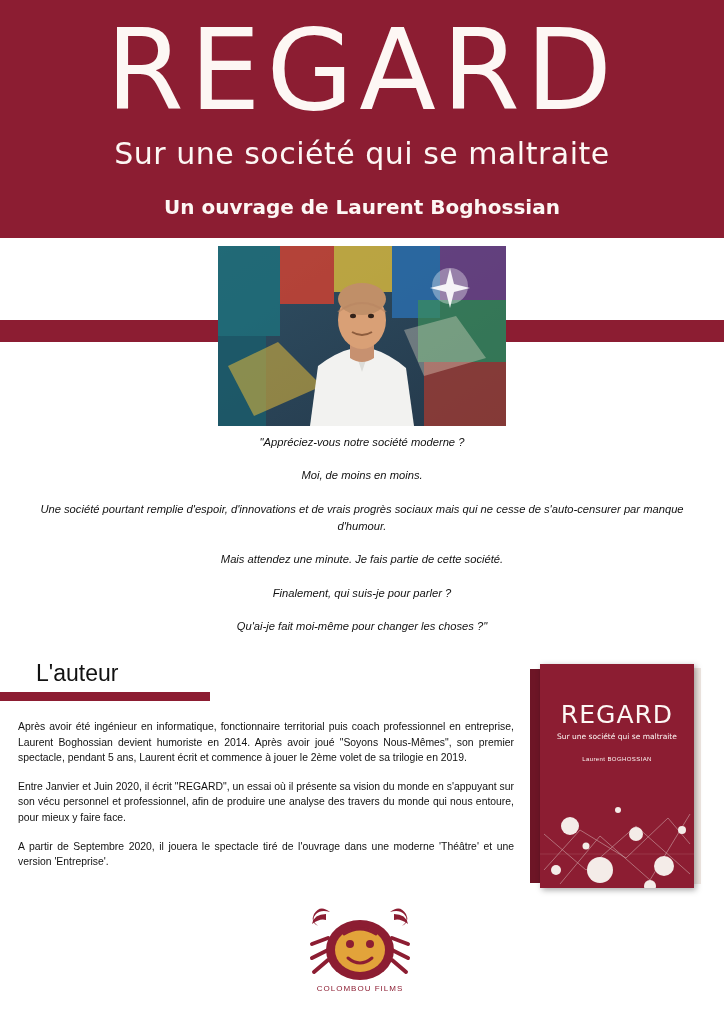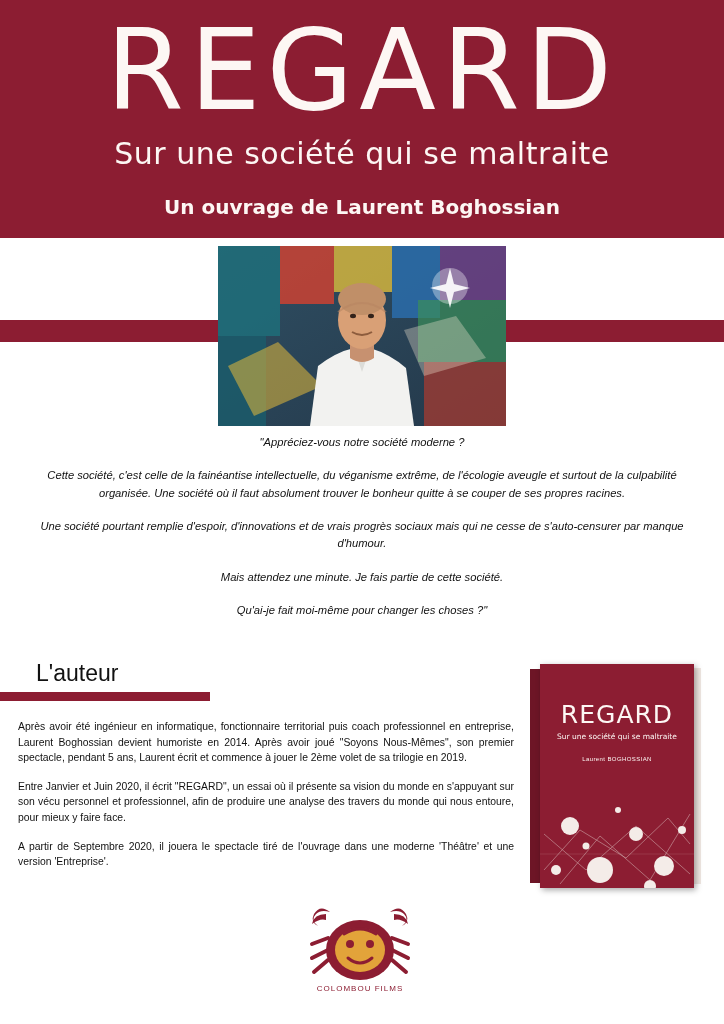--- a/index.html
+++ b/index.html
@@ -256,23 +256,24 @@
     <ellipse cx="144" cy="53" rx="24" ry="16" fill="#c08f68"></ellipse>
     <ellipse cx="135" cy="70" rx="3" ry="2.2" fill="#33231a"></ellipse>
     <ellipse cx="153" cy="70" rx="3" ry="2.2" fill="#33231a"></ellipse>
     <path d="M134 86 Q144 92 154 86" stroke="#8d5c3d" stroke-width="2" fill="none"></path>
     <path d="M120 66 Q144 48 168 66" stroke="#b88663" stroke-width="2" fill="none" opacity=".6"></path>
   </svg>
 </div>
 
 <div class="quotes">
   <p>"Appréciez-vous notre société moderne ?</p>
-  <p class="wide">Cette société, c'est celle de la fainéantise intellectuelle, du véganisme extrême, de l'écologie aveugle et surtout de la culpabilité organisée. Une société où il faut absolument trouver le bonheur quitte à se couper de ses propres racines.</p>
+  <p>Moi, de moins en moins.</p>
   <p class="wide">Une société pourtant remplie d'espoir, d'innovations et de vrais progrès sociaux mais qui ne cesse de s'auto-censurer par  manque d'humour.</p>
   <p>Mais attendez une minute. Je fais partie de cette société.</p>
+  <p>Finalement, qui suis-je pour parler ?</p>
   <p>Qu'ai-je fait moi-même pour changer les choses ?"</p>
 </div>
 
 <div class="author-heading">L'auteur</div>
 <div class="author-rule"></div>
 <div class="author-body">
   <p>Après avoir été ingénieur en informatique, fonctionnaire territorial puis coach professionnel en entreprise, Laurent Boghossian devient humoriste en 2014. Après avoir joué "Soyons Nous-Mêmes", son premier spectacle, pendant 5 ans, Laurent écrit et commence à jouer le 2ème volet de sa trilogie en 2019.</p>
   <p>Entre Janvier et Juin 2020, il écrit "REGARD", un essai où il présente sa vision du monde en s'appuyant sur son vécu personnel et professionnel, afin de produire une analyse des travers du monde qui nous entoure, pour mieux y faire face.</p>
   <p>A partir de Septembre 2020, il jouera le spectacle tiré de l'ouvrage dans une moderne 'Théâtre' et une version 'Entreprise'.</p>
 </div>

